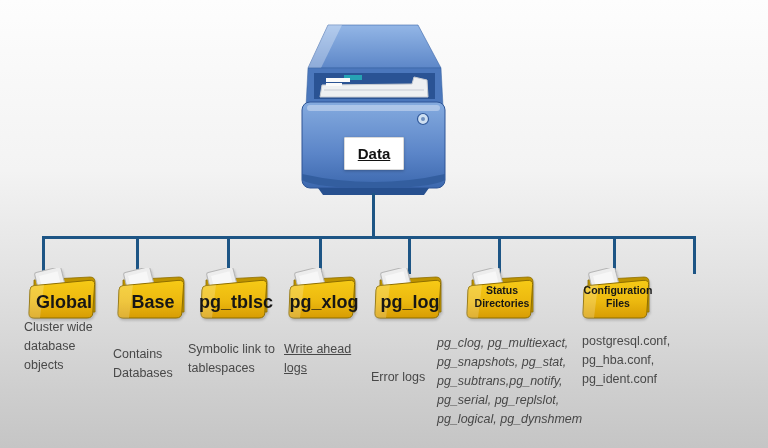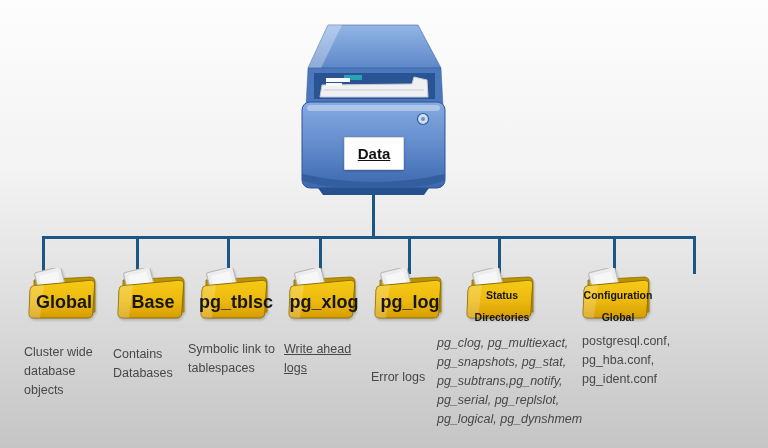--- a/index.html
+++ b/index.html
@@ -23,21 +23,21 @@
     display:flex;align-items:center;justify-content:center;text-decoration:underline;
   }
   
   .folder-group{position:absolute;top:268px;width:84px;height:56px;}
   .folder-icon{position:absolute;left:0;top:0;filter:drop-shadow(1px 2px 1px rgba(0,0,0,.18));}
   .folder-label{
     position:absolute;left:0;width:84px;text-align:center;
     font-weight:700;color:var(--label-color,#161616);
   }
   .folder-label.one-line{top:21px;height:26px;line-height:26px;font-size:18px;}
-  .folder-label.two-line{top:16px;line-height:22px;font-size:10.5px;white-space:pre-line;}
+  .folder-label.two-line{top:16px;line-height:13px;font-size:10.5px;white-space:pre-line;}
   .desc{
     position:absolute;font-size:12.5px;line-height:19px;
     color:var(--desc-color,#484848);white-space:pre;
   }
   .defs-holder{position:absolute;width:0;height:0;overflow:hidden;}
 </style>
 </head>
 <body>
 
 <svg class="defs-holder" aria-hidden="true">
@@ -136,24 +136,24 @@
         <use href="#folder-shape"></use>
       </svg>
     <div class="folder-label two-line">Status
 Directories</div>
   </div>
   <div class="folder-group" style="left:576px;">
     <svg class="folder-icon" viewBox="0 0 84 56" width="84" height="56">
         <use href="#folder-shape"></use>
       </svg>
     <div class="folder-label two-line">Configuration
-Global</div>
+Files</div>
   </div>
 
-  <div class="desc" style="left:24px;top:343px;">Cluster wide
+  <div class="desc" style="left:24px;top:318px;">Cluster wide
 database
 objects</div>
   <div class="desc" style="left:113px;top:345px;">Contains
 Databases</div>
   <div class="desc" style="left:188px;top:340px;">Symbolic link to
 tablespaces</div>
   <div class="desc" style="left:284px;top:340px;text-decoration:underline;">Write ahead
 logs</div>
   <div class="desc" style="left:371px;top:349px;margin-top:19px;">Error logs</div>
   <div class="desc" style="left:437px;top:334px;font-style:italic;">pg_clog, pg_multiexact,

